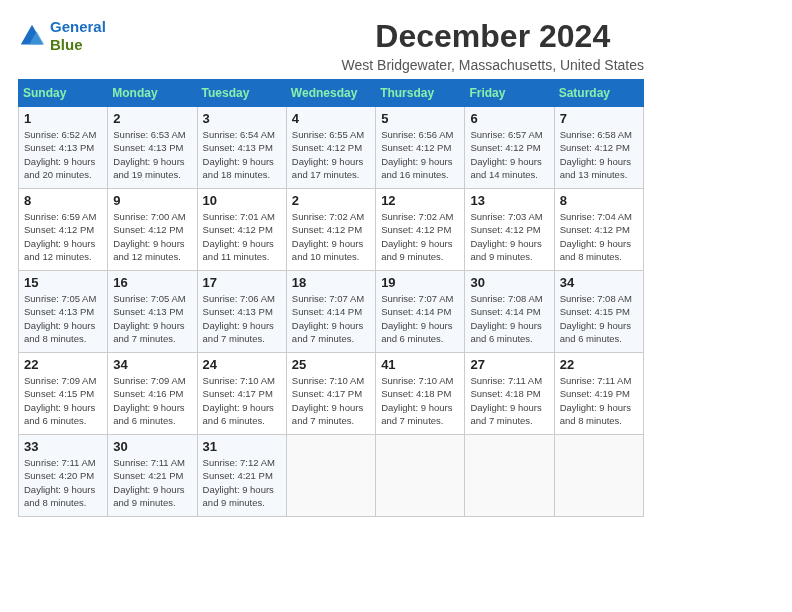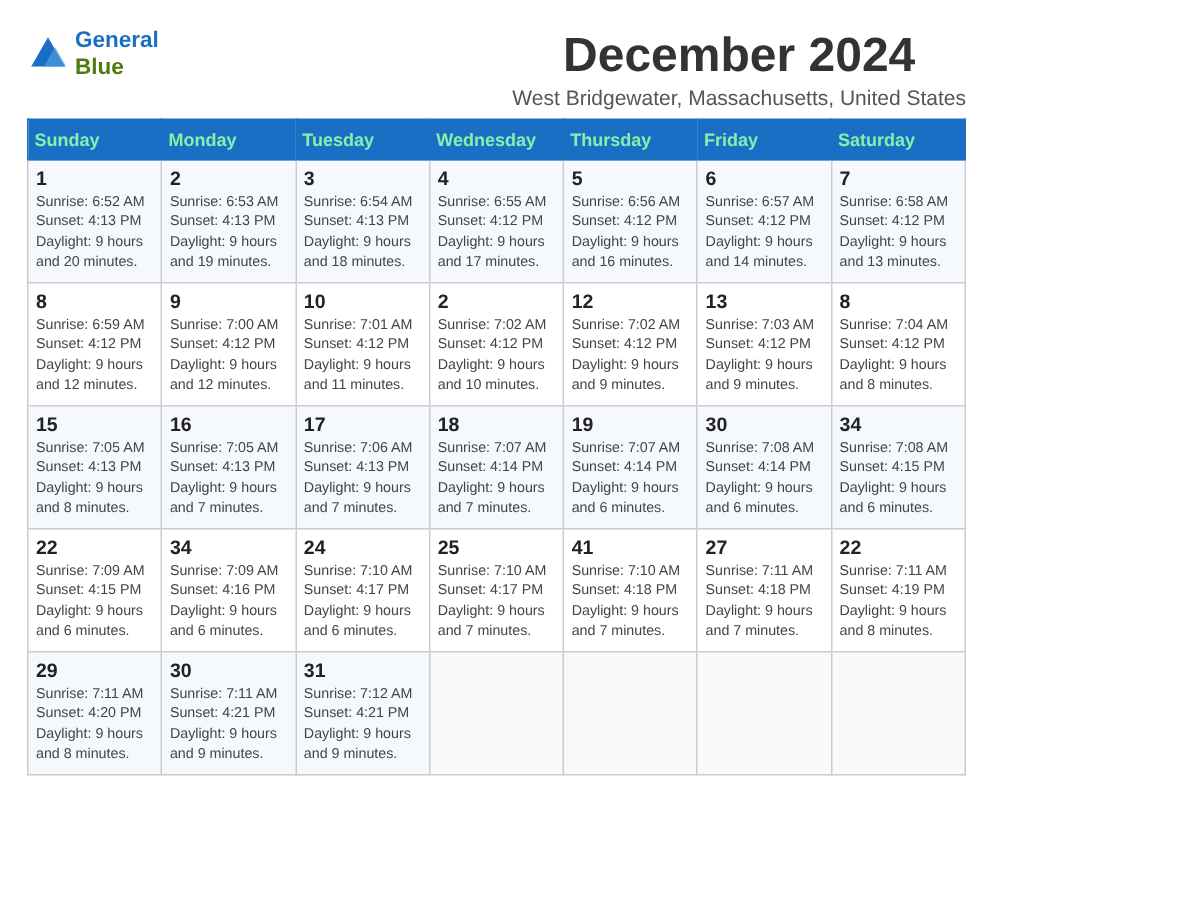--- a/index.html
+++ b/index.html
@@ -247,21 +247,21 @@
             <span class="day-number">27</span>
             <div class="cell-text">Sunrise: 7:11 AM<br>Sunset: 4:18 PM<br>Daylight: 9 hours<br>and 7 minutes.</div>
           </td>
           <td>
             <span class="day-number">22</span>
             <div class="cell-text">Sunrise: 7:11 AM<br>Sunset: 4:19 PM<br>Daylight: 9 hours<br>and 8 minutes.</div>
           </td>
         </tr>
         <tr>
           <td>
-            <span class="day-number">29</span>
+            <span class="day-number">33</span>
             <div class="cell-text">Sunrise: 7:11 AM<br>Sunset: 4:20 PM<br>Daylight: 9 hours<br>and 8 minutes.</div>
           </td>
           <td>
             <span class="day-number">30</span>
             <div class="cell-text">Sunrise: 7:11 AM<br>Sunset: 4:21 PM<br>Daylight: 9 hours<br>and 9 minutes.</div>
           </td>
           <td>
             <span class="day-number">31</span>
             <div class="cell-text">Sunrise: 7:12 AM<br>Sunset: 4:21 PM<br>Daylight: 9 hours<br>and 9 minutes.</div>
           </td>

